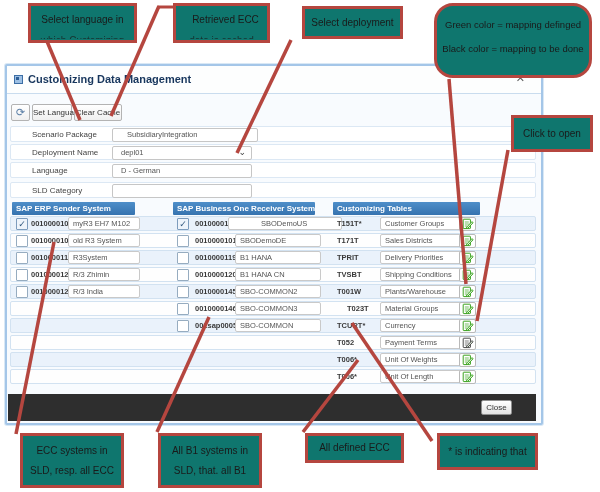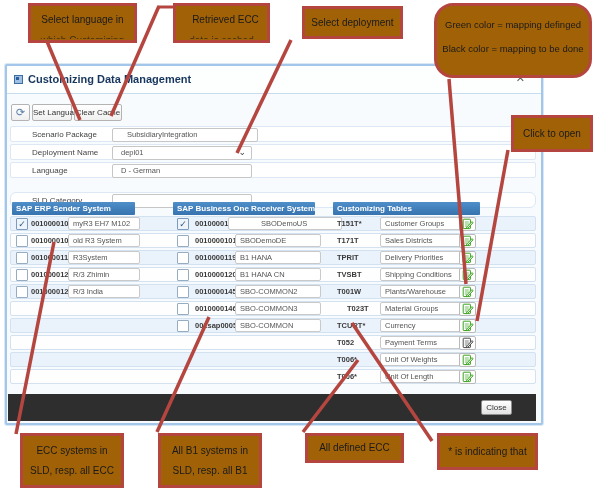--- a/index.html
+++ b/index.html
@@ -1,20 +1,20 @@
 <!DOCTYPE html>
 <html><head>
 <meta charset="utf-8">
 <style>
   html,body{margin:0;padding:0;background:#fff;}
   #canvas{position:relative;width:600px;height:492px;background:#fff;overflow:hidden;
           font-family:"Liberation Sans","DejaVu Sans",sans-serif;}
 
   
-  .callout{position:absolute;background:#a16207;border:3px solid #b5463f;box-sizing:border-box;
+  .callout{position:absolute;background:#0f766e;border:3px solid #b5463f;box-sizing:border-box;
            z-index:10;overflow:hidden;text-align:center;color:#1a1a1a;font-size:10px;}
   .callout .cline{white-space:nowrap;}
   .clipped{height:4px;overflow:hidden;opacity:.75;}
 
   
   #leaders{position:absolute;left:0;top:0;z-index:5;pointer-events:none;}
 
   
   #dialog{position:absolute;left:5px;top:64px;width:538px;height:361px;box-sizing:border-box;
           border:2px solid #a4c6e8;background:#f8fbfe;z-index:1;border-radius:2px;
@@ -77,21 +77,21 @@
       <span class="finput" style="padding-left:14px;">SubsidiaryIntegration</span>
     </div>
     <div class="formband" style="top:78px;">
       <span class="flabel">Deployment Name</span>
       <span class="finput"><span>depl01</span><span class="chev">⌄</span></span>
     </div>
     <div class="formband" style="top:96px;">
       <span class="flabel">Language</span>
       <span class="finput">D - German</span>
     </div>
-    <div class="formband" style="top:126px;border-radius:6px;">
+    <div class="formband" style="top:116px;">
       <span class="flabel">SLD Category</span>
       <span class="finput"></span>
     </div>
 
     <div class="thead" style="left:5px;width:123px;">SAP ERP Sender System</div>
     <div class="thead" style="left:166px;width:142px;">SAP Business One Receiver Systems</div>
     <div class="thead" style="left:326px;width:147px;">Customizing Tables</div>
 
     <div id="bands">
         <div class="band band-pale" style="top: 150px;">
@@ -278,21 +278,21 @@
   </div>
   <div class="callout" style="left:511px;top:115px;width:82px;height:37px;">
     <div class="cline" style="margin-top:10px;">Click to open</div>
   </div>
   <div class="callout" style="left:20px;top:433px;width:104px;height:55px;">
     <div class="cline" style="margin-top:9px;">ECC systems in</div>
     <div class="cline" style="margin-top:9px;">SLD, resp. all ECC</div>
   </div>
   <div class="callout" style="left:158px;top:433px;width:104px;height:55px;">
     <div class="cline" style="margin-top:9px;">All B1 systems in</div>
-    <div class="cline" style="margin-top:9px;">SLD, resp. all B1</div>
+    <div class="cline" style="margin-top:9px;">SLD, that. all B1</div>
   </div>
   <div class="callout" style="left:437px;top:433px;width:101px;height:37px;">
     <div class="cline" style="margin-top:10px;">* is indicating that</div>
   </div>
   <div class="callout" style="left:305px;top:433px;width:99px;height:30px;">
     <div class="cline" style="margin-top:6px;">All defined ECC</div>
   </div>
 
 </div>
 

